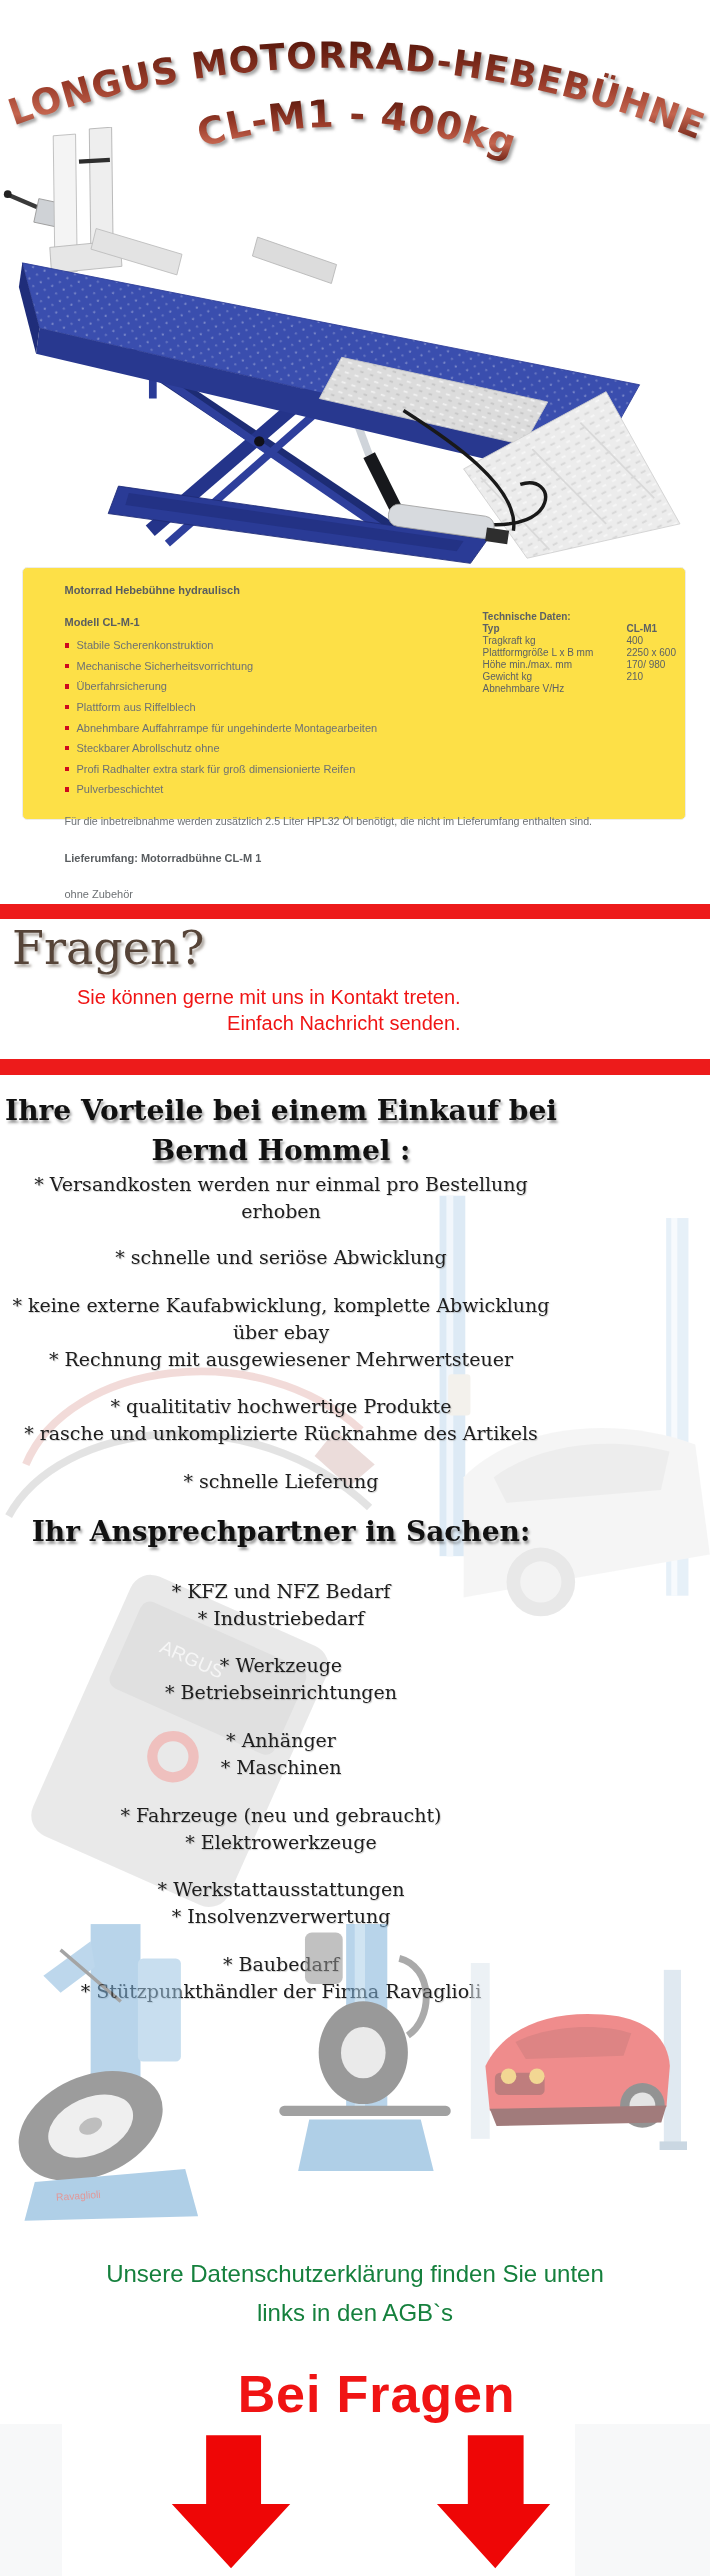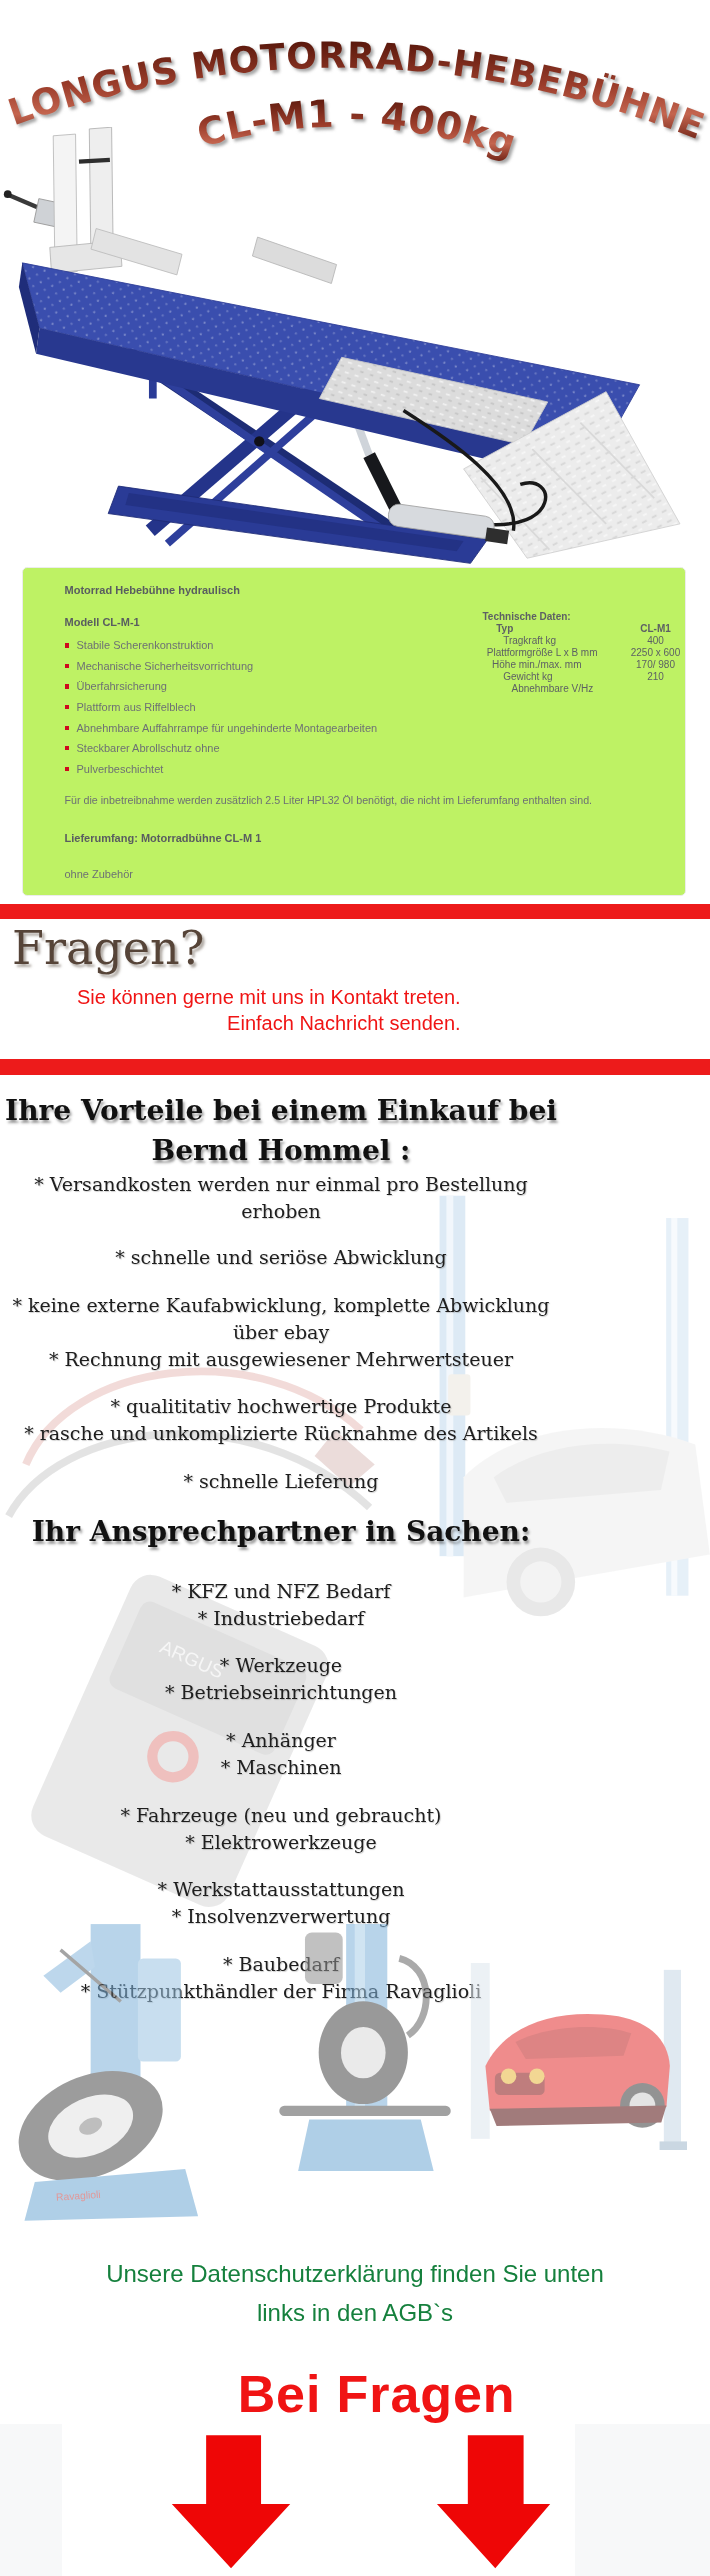--- a/index.html
+++ b/index.html
@@ -12,42 +12,42 @@
 
   
   .title-svg { position:absolute; left:0; top:0; }
   .title-svg text {
     font-family:"DejaVu Sans", sans-serif; font-weight:bold;
     filter:drop-shadow(3px 3px 2px rgba(115,115,115,.65));
   }
 
   
   .panel {
-    position:absolute; left:21.5px; top:567px; width:664px; height:329px;
-    background:#bef264; border:0.9px solid #ececec; border-radius:5.2px;
+    position:absolute; left:21.5px; top:567px; width:664px; height:253px;
+    background:#fde047; border:0.9px solid #ececec; border-radius:5.2px;
     box-sizing:border-box; padding:14.6px 22px 12px 42px;
     color:#63676a; font-size:11px; line-height:1.3;
   }
   .panel .h { font-weight:bold; color:#595d60; }
   .panel .model { font-weight:bold; color:#595d60; margin-top:18px; margin-bottom:6px; }
   .feat-list { list-style:none; margin:0; padding:0; }
   .feat-list li { line-height:20.6px; color:#6d7174; }
   .sq-bullet {
     display:inline-block; width:4.3px; height:4.3px; background:#ce0a1e;
     margin-right:7.7px; vertical-align:1.7px;
   }
   .oil-note { margin-top:14.6px; color:#6d7174; font-size:10.7px; }
   .delivery { margin-top:23px; font-weight:bold; color:#595d60; }
   .accessories { margin-top:21.5px; color:#6d7174; }
   .tech {
     position:absolute; left:460px; top:43px; width:202px;
     font-size:10px; line-height:12px; color:#5d6164;
   }
   .tech .tech-h { font-weight:bold; }
-  .tech-row { display:flex;justify-content:center; }
+  .tech-row { display:flex; }
   .tech-row .tl { width:144px; flex:none; }
   .tech-row.first .tl, .tech-row.first .tv { font-weight:bold; }
 
   
   .red-bar { position:absolute; left:0; width:710px; background:#ed1b1b; }
 
   
   .fragen-h {
     position:absolute; left:12px; top:921px;
     font-family:"DejaVu Serif", serif; font-size:46px; color:#564438;
@@ -191,20 +191,21 @@
     <div class="h">Motorrad Hebebühne hydraulisch</div>
     <div class="model">Modell CL-M-1</div>
 
     <ul class="feat-list">
       <li><span class="sq-bullet"></span><span>Stabile Scherenkonstruktion</span></li>
       <li><span class="sq-bullet"></span><span>Mechanische Sicherheitsvorrichtung</span></li>
       <li><span class="sq-bullet"></span><span>Überfahrsicherung</span></li>
       <li><span class="sq-bullet"></span><span>Plattform aus Riffelblech</span></li>
       <li><span class="sq-bullet"></span><span>Abnehmbare Auffahrrampe für ungehinderte Montagearbeiten</span></li>
       <li><span class="sq-bullet"></span><span>Steckbarer Abrollschutz ohne</span></li>
+      <li><span class="sq-bullet"></span><span>Profi Radhalter extra stark für groß dimensionierte Reifen</span></li>
       <li><span class="sq-bullet"></span><span>Pulverbeschichtet</span></li>
     </ul>
 
     <div class="tech">
       <div class="tech-h">Technische Daten:</div>
       <div class="tech-row first">
         <span class="tl">Typ</span>
         <span class="tv">CL-M1</span>
       </div>
       <div class="tech-row">

